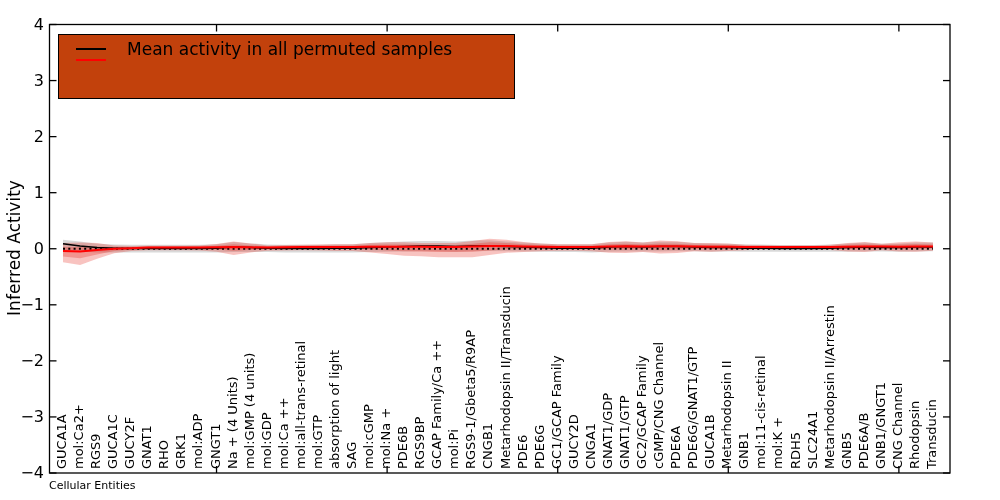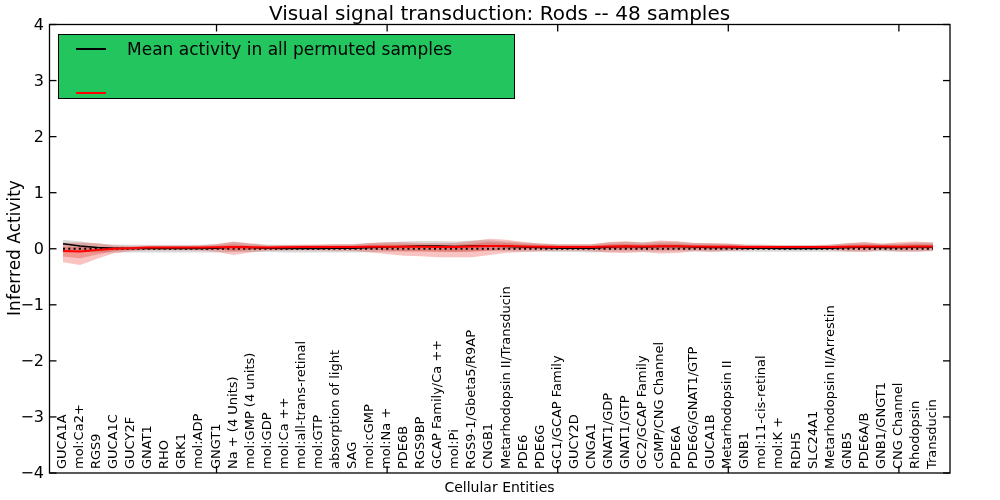--- a/index.html
+++ b/index.html
@@ -9,45 +9,44 @@
   }
   .chart-title{
     position:absolute;left:49px;width:901px;top:1px;text-align:center;
     font-size:20px;color:#000;
   }
   .y-axis-label{
     position:absolute;left:14px;top:248px;transform:translate(-50%,-50%) rotate(-90deg);
     font-size:17px;color:#000;white-space:nowrap;
   }
   .x-axis-label{
-    position:absolute;left:49px;width:901px;top:479px;text-align:center;
-    font-size:14px;color:#000;
+    position:absolute;left:49px;width:901px;top:479px;
+    font-size:11px;color:#000;
   }
   .y-tick-label{
     position:absolute;right:956px;font-size:16px;color:#000;white-space:nowrap;
   }
   .x-tick-label{
     position:absolute;font-size:13px;line-height:14px;color:#000;white-space:nowrap;
     transform:rotate(-90deg);transform-origin:0 0;
   }
   .plot-svg{position:absolute;left:0;top:0;}
   .legend{
     position:absolute;left:58px;top:34px;width:457px;height:65px;
-    background:#22c55e;border:1.6px solid #000;box-sizing:border-box;
-    display:flex;flex-direction:column;justify-content:space-between;padding:4px 0;
+    background:#c2410c;border:1.6px solid #000;box-sizing:border-box;
+    display:flex;flex-direction:column;justify-content:flex-start;padding:4px 0;
   }
   .legend-row{display:flex;align-items:center;}
   .legend-swatch{display:inline-block;width:30px;height:0;border-top-width:2px;border-top-style:solid;margin-left:17px;flex:0 0 auto;}
   .legend-label{margin-left:21px;font-size:17px;color:#000;white-space:nowrap;}
 </style>
 </head>
 <body>
 
 <div class="figure">
-  <div class="chart-title">Visual signal transduction: Rods -- 48 samples</div>
   <div class="y-axis-label">Inferred Activity</div>
   <div class="x-axis-label">Cellular Entities</div>
 
   <svg class="plot-svg" id="plot" width="1000" height="500">
       <path d="M63.0,239.8L80.1,241.5L97.1,243.7L114.2,244.5L131.2,244.8L148.3,244.8L165.4,244.8L182.4,244.8L199.5,244.8L216.5,244.3L233.6,242.0L250.6,243.4L267.7,244.5L284.8,244.8L301.8,244.8L318.9,244.8L335.9,244.3L353.0,244.3L370.1,243.1L387.1,242.3L404.2,241.5L421.2,240.9L438.3,240.9L455.4,241.5L472.4,240.6L489.5,240.3L506.5,241.5L523.6,242.6L540.6,243.4L557.7,244.3L574.8,244.3L591.8,244.3L608.9,242.6L625.9,241.7L643.0,242.6L660.1,241.7L677.1,241.7L694.2,242.9L711.2,243.4L728.3,243.7L745.4,244.5L762.4,244.5L779.5,245.1L796.5,245.1L813.6,245.1L830.6,244.5L847.7,243.4L864.8,242.6L881.8,243.7L898.9,243.4L915.9,242.6L933.0,242.6L933.0,251.3L915.9,251.6L898.9,251.8L881.8,251.6L864.8,251.6L847.7,251.8L830.6,251.8L813.6,251.8L796.5,251.8L779.5,251.8L762.4,251.8L745.4,251.8L728.3,251.6L711.2,251.8L694.2,251.3L677.1,251.3L660.1,251.6L643.0,251.6L625.9,251.6L608.9,251.8L591.8,252.4L574.8,252.1L557.7,252.1L540.6,251.8L523.6,251.6L506.5,251.3L489.5,251.0L472.4,251.3L455.4,251.8L438.3,251.3L421.2,251.3L404.2,251.6L387.1,251.8L370.1,252.1L353.0,252.4L335.9,252.4L318.9,252.4L301.8,252.4L284.8,252.4L267.7,252.1L250.6,252.1L233.6,252.1L216.5,252.4L199.5,252.4L182.4,252.4L165.4,252.4L148.3,252.4L131.2,252.4L114.2,252.4L97.1,252.4L80.1,251.6L63.0,251.0Z" fill="rgba(0,0,0,0.15)" stroke="none"></path>
       <path d="M63.0,243.1L80.1,242.6L97.1,243.1L114.2,245.4L131.2,245.9L148.3,245.7L165.4,245.7L182.4,245.7L199.5,245.4L216.5,244.0L233.6,241.5L250.6,243.4L267.7,245.4L284.8,245.1L301.8,244.8L318.9,244.5L335.9,244.3L353.0,244.3L370.1,242.9L387.1,242.3L404.2,242.3L421.2,242.9L438.3,243.1L455.4,243.1L472.4,240.9L489.5,238.7L506.5,239.8L523.6,242.0L540.6,243.4L557.7,244.3L574.8,244.3L591.8,244.3L608.9,242.0L625.9,241.2L643.0,242.6L660.1,240.6L677.1,241.2L694.2,243.1L711.2,242.9L728.3,243.4L745.4,244.8L762.4,245.1L779.5,245.4L796.5,245.4L813.6,245.4L830.6,244.8L847.7,242.9L864.8,242.0L881.8,243.7L898.9,242.3L915.9,241.5L933.0,242.6L933.0,250.7L915.9,251.8L898.9,251.6L881.8,250.2L864.8,252.1L847.7,251.6L830.6,249.9L813.6,249.3L796.5,249.3L779.5,249.3L762.4,249.6L745.4,250.2L728.3,251.0L711.2,251.8L694.2,251.3L677.1,253.0L660.1,253.5L643.0,252.1L625.9,253.0L608.9,252.7L591.8,251.3L574.8,250.7L557.7,250.7L540.6,251.3L523.6,252.1L506.5,252.7L489.5,254.9L472.4,257.2L455.4,257.2L438.3,257.2L421.2,256.3L404.2,255.8L387.1,254.1L370.1,252.4L353.0,251.0L335.9,251.0L318.9,250.4L301.8,250.2L284.8,250.4L267.7,250.7L250.6,252.4L233.6,254.9L216.5,251.8L199.5,250.4L182.4,250.2L165.4,250.2L148.3,250.2L131.2,251.0L114.2,253.2L97.1,258.8L80.1,265.0L63.0,262.2Z" fill="rgba(230,40,30,0.28)" stroke="none"></path>
       <path d="M63.0,247.1L80.1,247.1L97.1,246.5L114.2,247.1L131.2,247.1L148.3,246.6L165.4,246.6L182.4,246.6L199.5,246.5L216.5,245.7L233.6,244.3L250.6,245.4L267.7,246.5L284.8,246.2L301.8,245.9L318.9,245.8L335.9,245.7L353.0,245.7L370.1,244.8L387.1,244.5L404.2,244.5L421.2,244.8L438.3,245.1L455.4,245.1L472.4,243.7L489.5,242.3L506.5,242.9L523.6,244.3L540.6,245.1L557.7,245.7L574.8,245.7L591.8,245.7L608.9,244.3L625.9,243.7L643.0,244.5L660.1,243.4L677.1,243.7L694.2,244.8L711.2,244.8L728.3,245.1L745.4,245.9L762.4,246.1L779.5,246.2L796.5,246.2L813.6,246.2L830.6,245.9L847.7,244.8L864.8,244.3L881.8,245.1L898.9,244.5L915.9,244.0L933.0,244.5L933.0,248.6L915.9,249.2L898.9,249.1L881.8,248.3L864.8,249.3L847.7,249.1L830.6,248.5L813.6,248.2L796.5,248.2L779.5,248.2L762.4,248.3L745.4,248.6L728.3,248.9L711.2,249.3L694.2,248.9L677.1,249.6L660.1,249.9L643.0,249.3L625.9,249.6L608.9,249.6L591.8,249.2L574.8,248.9L557.7,248.9L540.6,249.0L523.6,249.3L506.5,249.3L489.5,250.4L472.4,251.8L455.4,252.1L438.3,252.1L421.2,251.6L404.2,251.3L387.1,250.4L370.1,249.6L353.0,249.0L335.9,249.0L318.9,248.8L301.8,248.6L284.8,248.9L267.7,249.2L250.6,249.9L233.6,251.0L216.5,249.6L199.5,249.0L182.4,248.9L165.4,248.9L148.3,248.9L131.2,249.6L114.2,251.0L97.1,254.4L80.1,258.3L63.0,256.6Z" fill="rgba(230,40,30,0.30)" stroke="none"></path>
       <line x1="63" y1="248.75" x2="933" y2="248.75" stroke="#000000" stroke-width="2" stroke-dasharray="2 3.3"></line>
       <polyline points="63.0,243.7 80.1,245.9 97.1,247.6 114.2,248.2 131.2,248.5 148.3,248.5 165.4,248.5 182.4,248.5 199.5,248.5 216.5,248.2 233.6,247.1 250.6,247.6 267.7,248.2 284.8,248.5 301.8,248.5 318.9,248.5 335.9,248.2 353.0,248.2 370.1,247.6 387.1,247.1 404.2,246.5 421.2,245.9 438.3,245.9 455.4,246.5 472.4,245.9 489.5,245.9 506.5,246.5 523.6,247.1 540.6,247.6 557.7,248.2 574.8,248.2 591.8,248.2 608.9,247.1 625.9,246.5 643.0,247.1 660.1,246.5 677.1,246.5 694.2,247.1 711.2,247.6 728.3,247.6 745.4,248.2 762.4,248.2 779.5,248.5 796.5,248.5 813.6,248.5 830.6,248.2 847.7,247.6 864.8,247.1 881.8,247.6 898.9,247.6 915.9,247.1 933.0,247.1" fill="none" stroke="#000000" stroke-width="1.5"></polyline>
       <polyline points="63.0,251.0 80.1,251.6 97.1,249.9 114.2,248.8 131.2,248.2 148.3,247.6 165.4,247.6 182.4,247.6 199.5,247.6 216.5,247.3 233.6,247.1 250.6,247.3 267.7,247.6 284.8,247.3 301.8,247.1 318.9,247.1 335.9,247.1 353.0,247.1 370.1,246.8 387.1,246.8 404.2,246.8 421.2,246.8 438.3,247.1 455.4,247.1 472.4,246.5 489.5,245.9 506.5,245.9 523.6,246.5 540.6,246.8 557.7,247.1 574.8,247.1 591.8,247.1 608.9,246.5 625.9,246.2 643.0,246.5 660.1,246.2 677.1,246.2 694.2,246.5 711.2,246.8 728.3,246.8 745.4,247.1 762.4,247.1 779.5,247.1 796.5,247.1 813.6,247.1 830.6,247.1 847.7,246.8 864.8,246.5 881.8,246.5 898.9,246.8 915.9,246.5 933.0,246.5" fill="none" stroke="#ff0000" stroke-width="2"></polyline>

